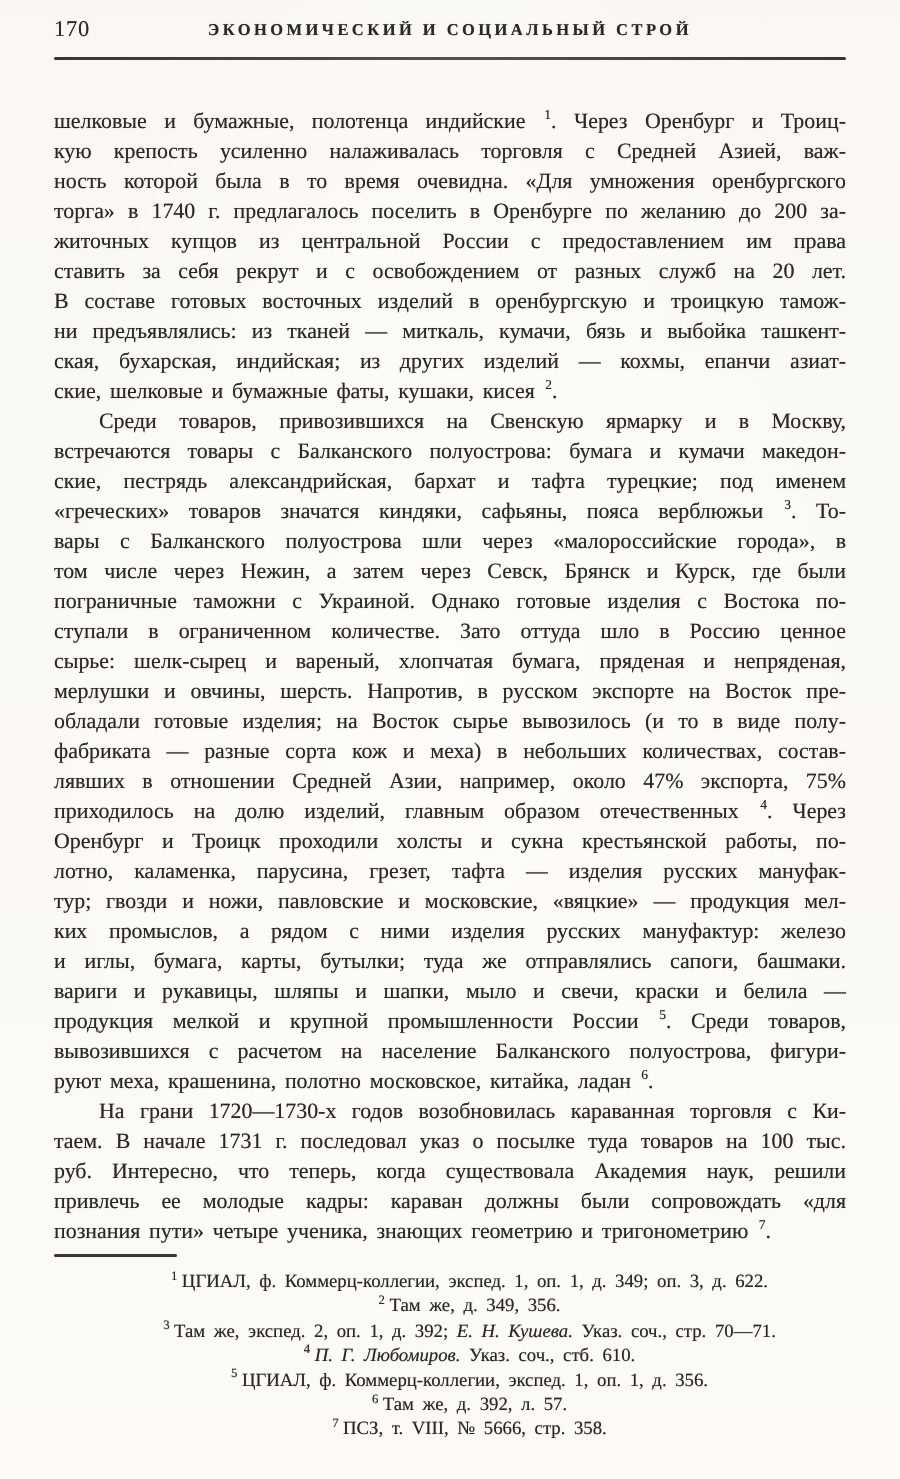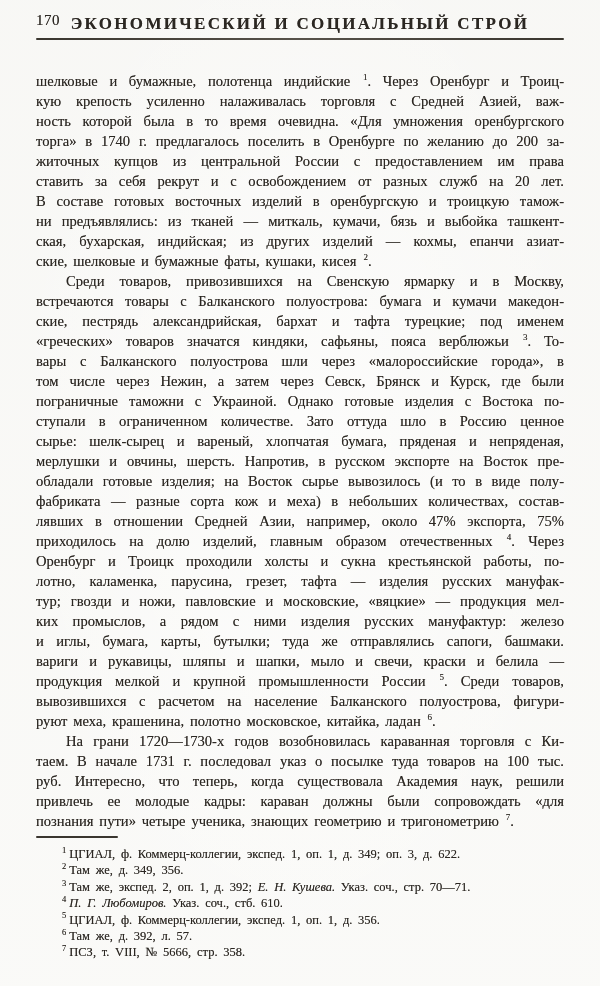--- a/index.html
+++ b/index.html
@@ -24,21 +24,21 @@
     text-shadow:0 0 .5px rgba(43,39,34,.55);
   }
   
   .running-head{position:relative;height:18px;padding-top:14px;}
   .pagenum{
     position:absolute;left:0;top:12px;
     font-size:15px;letter-spacing:.5px;
   }
   .head-title{
     display:block;text-align:center;
-    font-size:17px;font-weight:700;
+    font-size:11px;font-weight:700;
     letter-spacing:2.3px;
     white-space:nowrap;
   }
   .head-rule{
     margin-top:6px;height:2px;
     background:linear-gradient(90deg, var(--rule) 0%, #57524a 50%, var(--rule) 100%);
     border-radius:1px;
   }
   
   .body-text{margin-top:31px;font-size:14.6px;line-height:20px;}
@@ -56,20 +56,21 @@
   }
   
   .fn-rule{
     margin-top:5px;width:82px;height:2px;
     background:var(--rule);border-radius:1px;
   }
   .footnotes{margin-top:8px;font-size:12.5px;line-height:16.4px;}
   .footnote{
     text-indent:26px;
     word-spacing:2.6px;
+    text-align:center;
   }
   .footnote sup.fnmark{
     font-size:8.5px;line-height:0;vertical-align:super;margin-right:3px;
   }
   .footnote i{font-style:italic;}
 </style>
 </head>
 <body>
 
 <div class="page">

